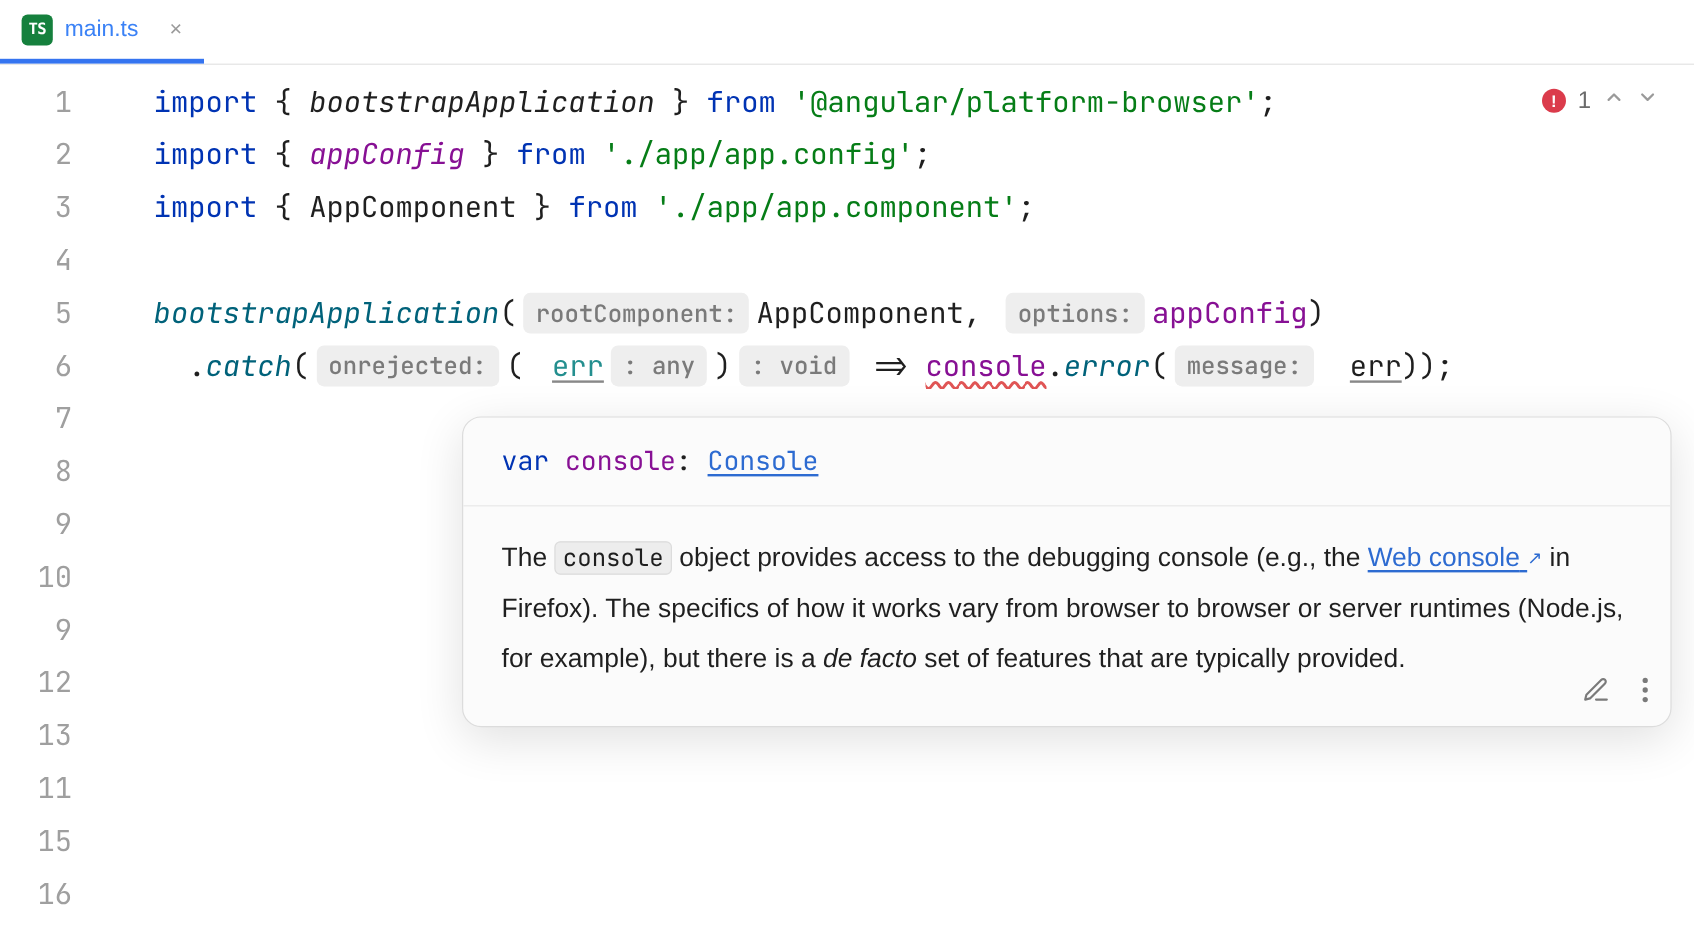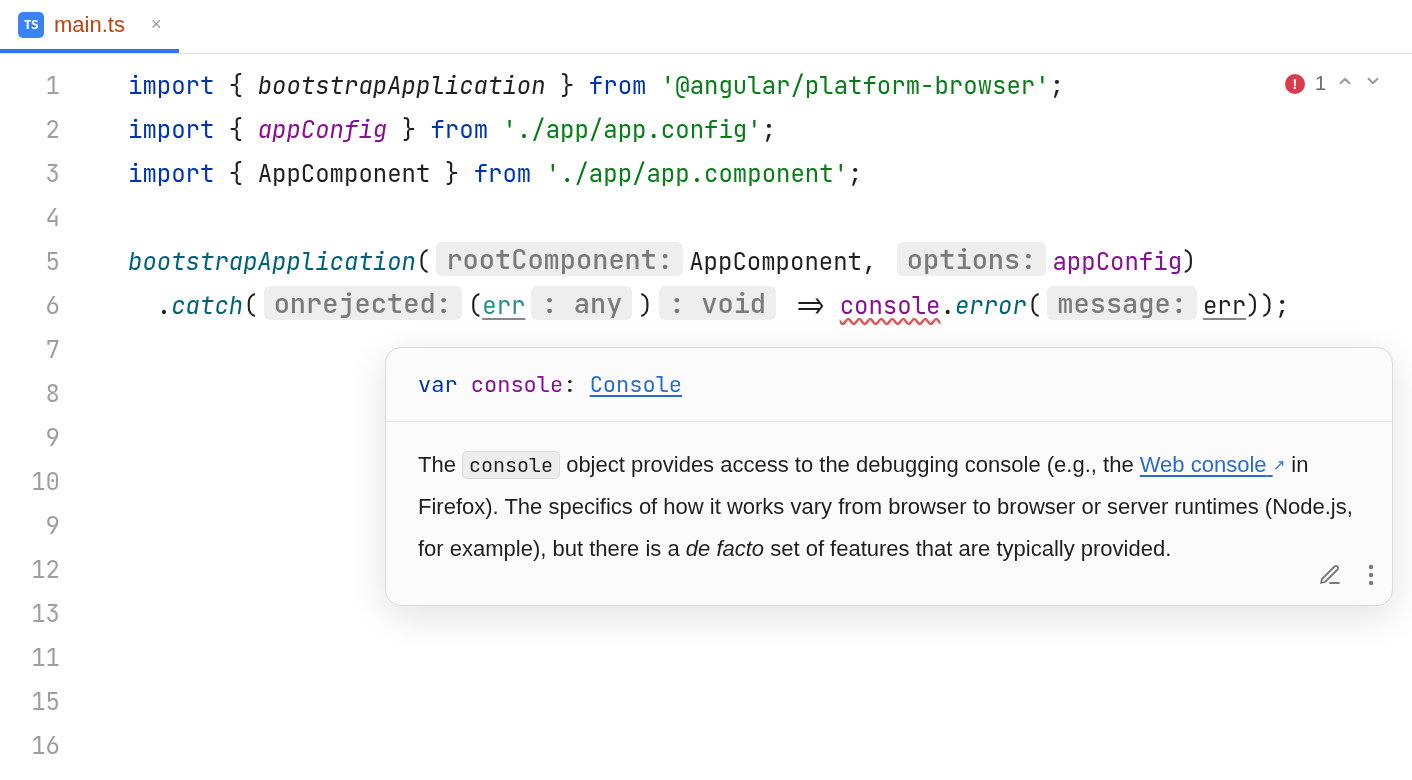--- a/index.html
+++ b/index.html
@@ -24,34 +24,34 @@
   .tab {
     display: flex;
     align-items: center;
     gap: 10px;
     padding: 0 18px 0 18px;
     border-bottom: 4px solid #3574f0;
     position: relative;
   }
   .ts-badge {
     width: 26px; height: 26px;
-    background: #3b82f6;
+    background: #15803d;
     border-radius: 5px;
     color: #fff;
     font-size: 13px;
     font-weight: 700;
     display: flex;
     align-items: center;
     justify-content: center;
     letter-spacing: -0.5px;
     font-family: Menlo, monospace;
   }
   .tab-label {
-    font-size: 22px;
-    color: #c2410c;
+    font-size: 19px;
+    color: #3b82f6;
   }
   .tab-close {
     margin-left: 16px;
     color: #9a9a9a;
     font-size: 18px;
     cursor: pointer;
   }
 
   
   .editor {
@@ -84,29 +84,29 @@
   
   .kw  { color: #0033b3; }
   .id  { color: #1f1f1f; }
   .idI { color: #1f1f1f; font-style: italic; }
   .idP { color: #871094; font-style: italic; }
   .fn  { color: #00627a; font-style: italic; }
   .fnP { color: #871094; }
   .str { color: #067d17; }
   .pun { color: #1f1f1f; }
   .decl{ color: #248f8f; }
-  .ul  { text-decoration: underline; text-decoration-color: #888; text-underline-offset: 4px; }
+  .ul  { text-decoration: underline; text-decoration-color: #888; text-underline-offset: 4px; margin-left: 24px; }
   .wavy{ text-decoration: underline wavy #e05555; text-underline-offset: 4px; }
   .hint {
     display: inline-block;
     background: #eeeeee;
     color: #7a7a7a;
     border-radius: 6px;
     padding: 0 10px;
-    font-size: 27px;
+    font-size: 20px;
     font-weight: 500;
     margin: 0 6px;
     line-height: 34px;
     vertical-align: 1px;
   }
 
   
   .inspect {
     position: absolute;
     top: 18px;

